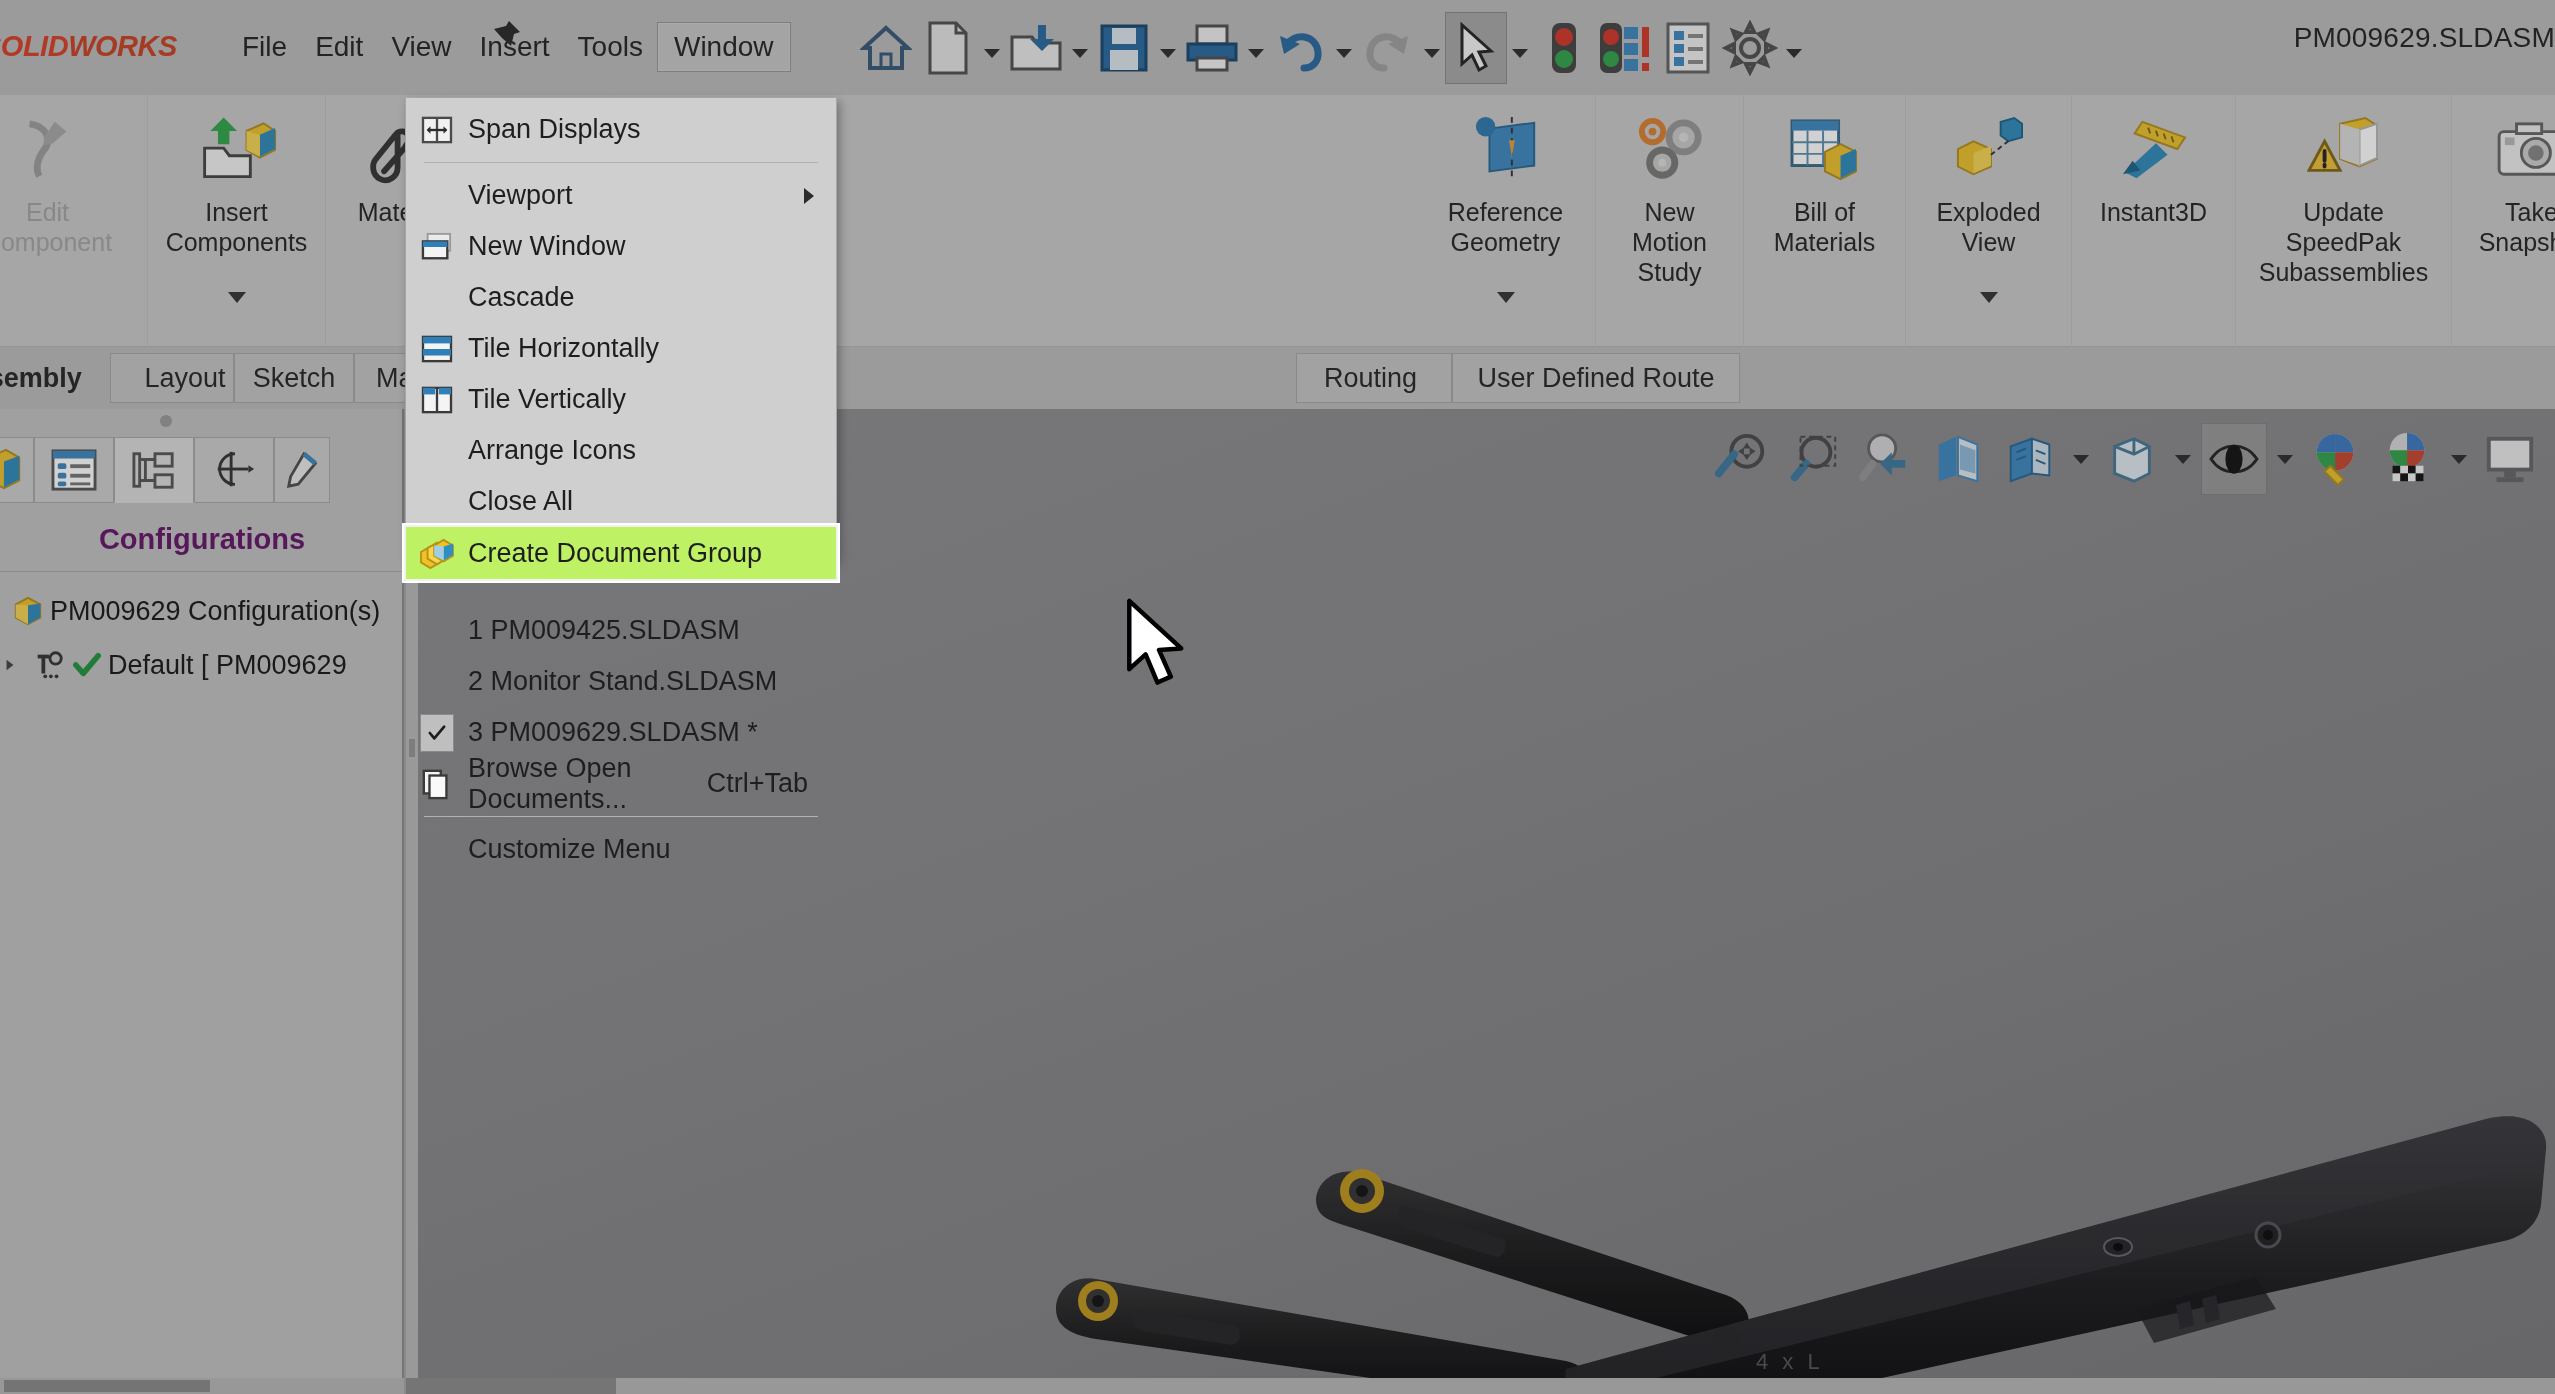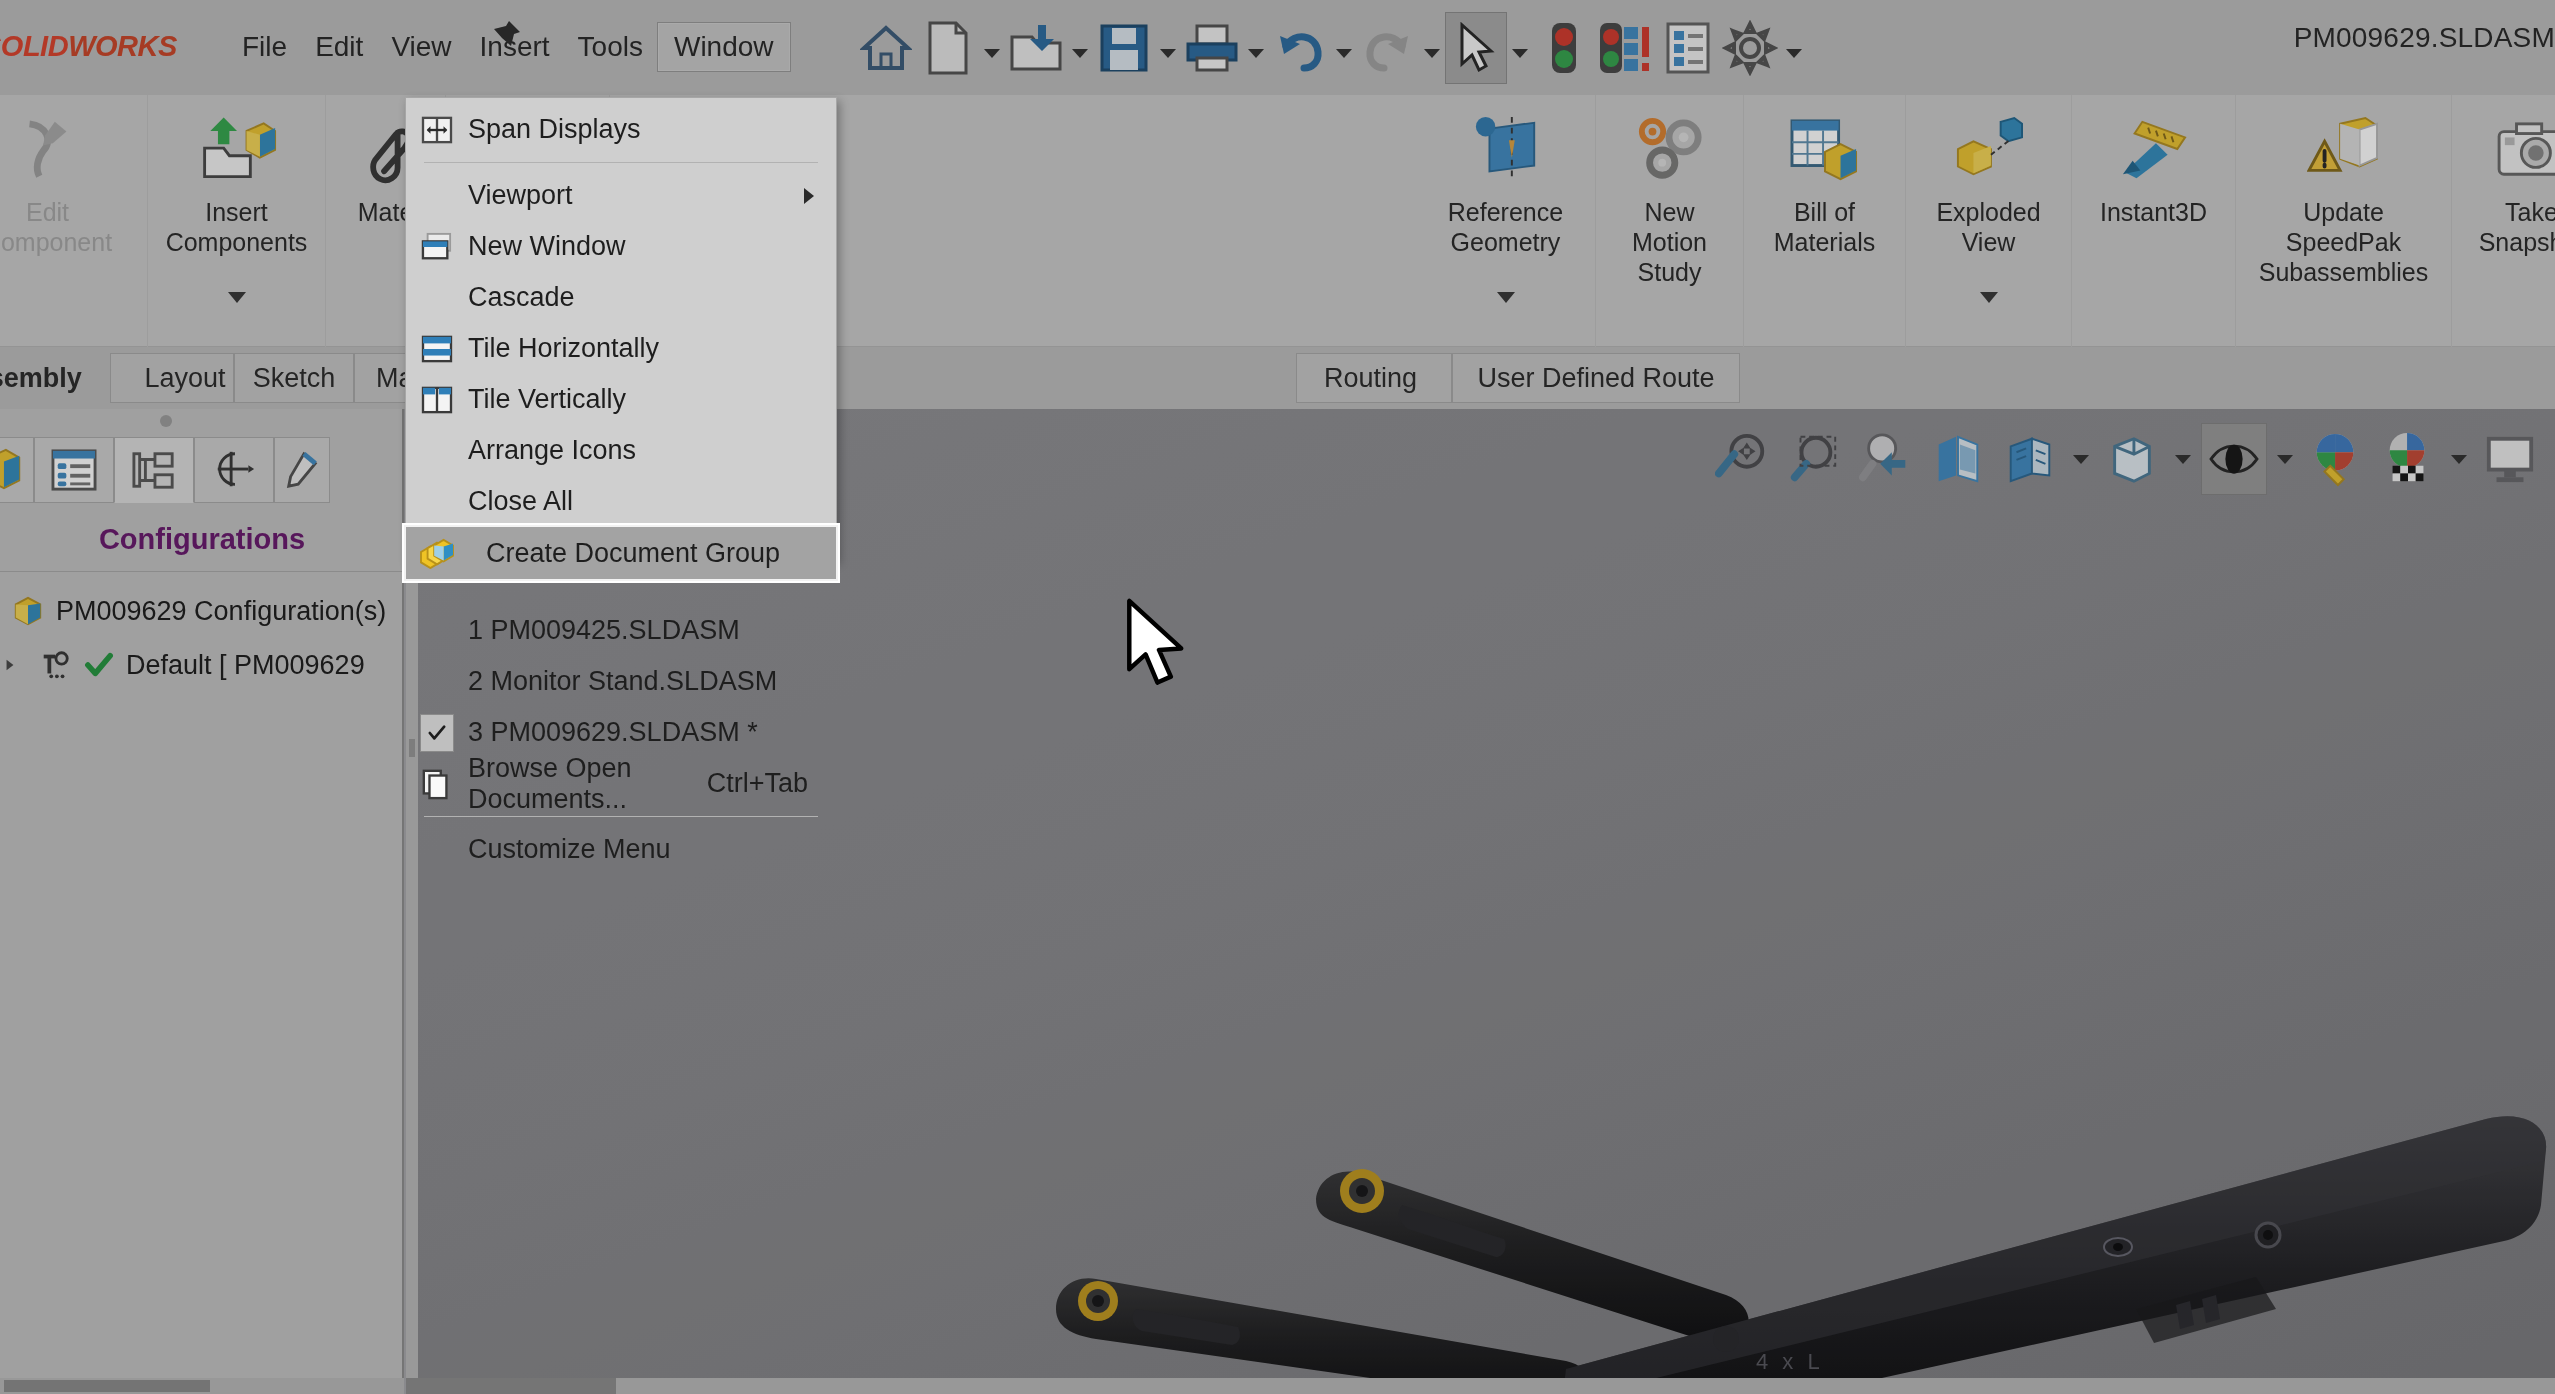--- a/index.html
+++ b/index.html
@@ -99,21 +99,21 @@
     background: #c3c3c3; border-right: 2px solid #8f8f8f;
   }
   #lp-handle { position: absolute; left: 160px; top: 6px; width: 12px; height: 12px; border-radius: 50%; background: #9d9d9d; }
   #lp-tabs { position: absolute; left: 0; top: 28px; height: 66px; display: flex; align-items: stretch; }
   .lptab { width: 80px; display: flex; align-items: center; justify-content: center; border: 1px solid #a9a9a9; background: #cecece; }
   .lptab.active { background: #dcdcdc; border-bottom-color: #dcdcdc; }
   #lp-title { position: absolute; left: 0; top: 100px; width: 404px; height: 60px;
               display: flex; align-items: center; justify-content: center;
               font-size: 29px; font-weight: bold; color: #701a75; }
   #lp-sep { position: absolute; left: 0; top: 162px; width: 404px; height: 1px; background: #a9a9a9; }
-  .treerow { position: absolute; left: 0; display: flex; align-items: center; gap: 12px; font-size: 27px; color: #202020; white-space: nowrap; }
+  .treerow { position: absolute; left: 0; display: flex; align-items: center; gap: 6px; font-size: 27px; color: #202020; white-space: nowrap; }
 
   
   #viewport {
     position: absolute; left: 406px; top: 409px; width: 2149px; height: 985px;
     background: #8a8a8d;
     overflow: hidden;
   }
   
   #vp-bg {
     position: absolute; inset: 0;
@@ -148,27 +148,26 @@
     display: flex; align-items: center;
     font-size: 27px; color: #1e1e1e;
     padding-left: 0px;
   }
   .mrow .mi-icon { width: 62px; display: flex; align-items: center; justify-content: center; flex: 0 0 62px; }
   .mrow .mi-label { flex: 1 1 auto; }
   .mrow .mi-accel { font-size: 27px; color: #1e1e1e; padding-right: 28px; }
   .mrow .mi-sub { width: 0; height: 0; border-top: 8px solid transparent; border-bottom: 8px solid transparent; border-left: 10px solid #2a2a2a; margin-right: 22px; }
   .msep { height: 1px; background: #b2b2b2; margin: 7px 18px; }
   .mrow.highlight {
-    background: #a3a3a3;
+    background: #bef264;
     border: 2px solid #f2f2f2;
     outline: 2px solid #ffffff;
     box-shadow: 0 0 0 1px #9a9a9a;
     height: 56px;
     z-index: 3;
-    gap: 18px;
   }
   .mcheckbox { width: 34px; height: 38px; border: 1px solid #8a8a8a; background: #bfbfbf;
                display: flex; align-items: center; justify-content: center; }
 
   
   #cursor { position: absolute; left: 1123px; top: 598px; width: 66px; height: 92px; z-index: 60; }
 
   
   svg { display: block; }
 </style>

